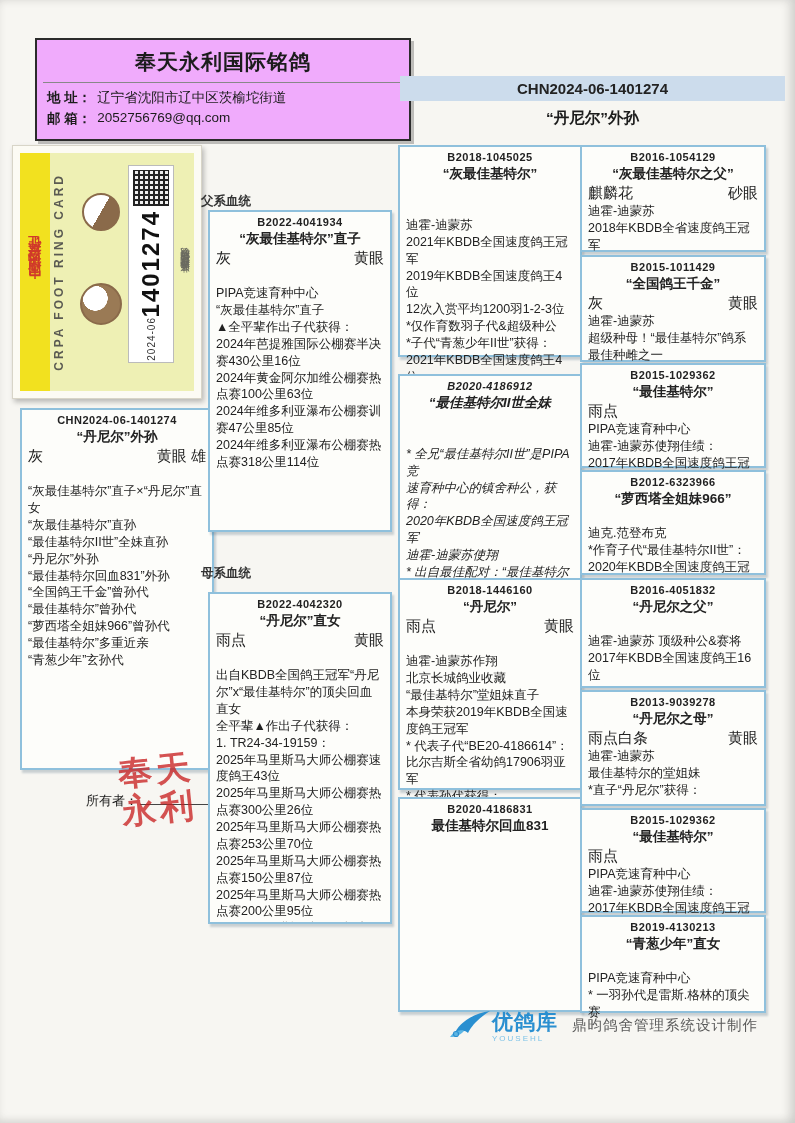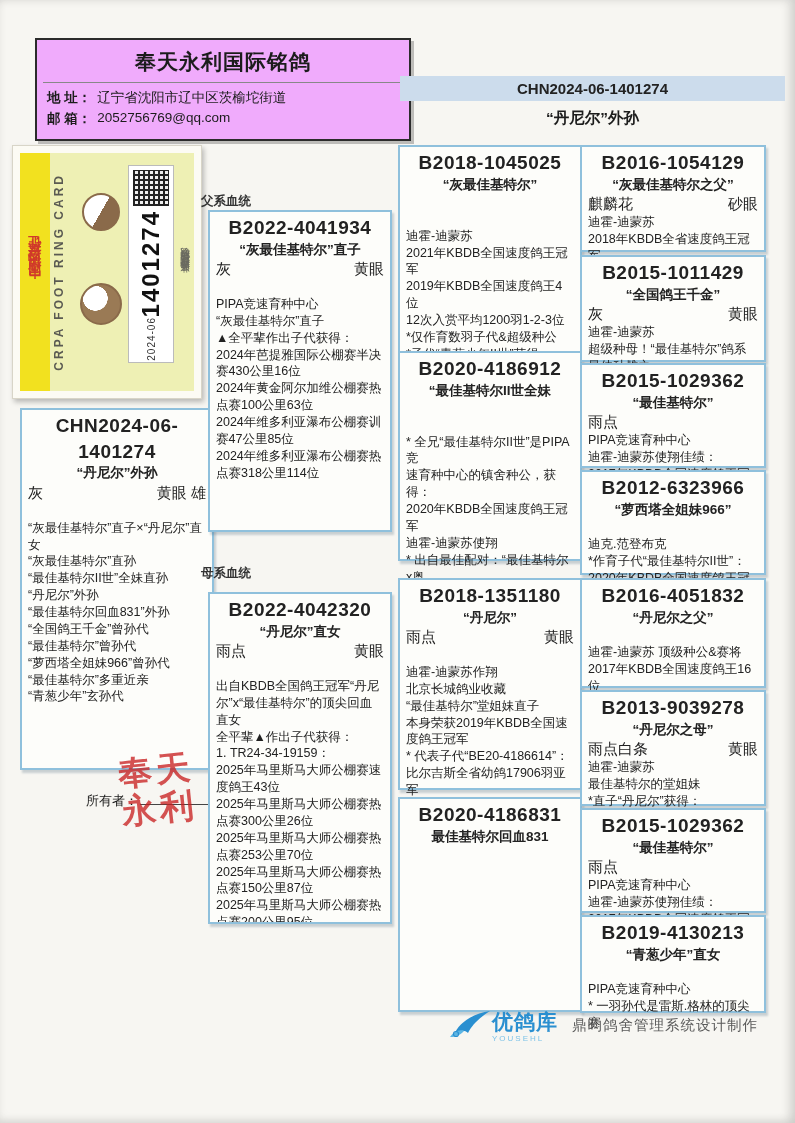--- a/index.html
+++ b/index.html
@@ -38,21 +38,21 @@
       repeating-linear-gradient(0deg,#222 0 2px,transparent 2px 5px),
       repeating-linear-gradient(90deg,#222 0 2px,transparent 2px 5px);background-color:#eee;}
   .ring-big{writing-mode:vertical-rl;transform:rotate(180deg);font-size:24px;font-weight:bold;color:#111;
             letter-spacing:2px;margin-top:4px;font-family:"Liberation Sans",sans-serif;}
   .ring-small{writing-mode:vertical-rl;transform:rotate(180deg);font-size:10px;color:#333;letter-spacing:1px;}
   .card-note{position:absolute;right:2px;top:0;height:100%;display:flex;align-items:center;}
   .note-txt{writing-mode:vertical-rl;transform:rotate(180deg);font-size:9.5px;color:#6a6a60;letter-spacing:1px;}
   
   .pbox{position:absolute;background:#fdfdfa;border:2px solid #8fc0dc;box-shadow:1.5px 2.5px 2px rgba(60,90,110,.25);
         padding:3px 6px;font-size:12.5px;line-height:1.35;color:#222;}
-  .pcode{text-align:center;font-weight:bold;font-size:19px;letter-spacing:.5px;}
+  .pcode{text-align:center;font-weight:bold;font-size:11px;letter-spacing:.5px;}
   .pname{text-align:center;font-weight:bold;font-size:13.5px;}
   .cerow{display:flex;justify-content:space-between;min-height:17px;font-size:15px;gap:24px;}
   .plines{white-space:pre-line;}
   .sec-label{position:absolute;font-size:12.5px;font-weight:bold;color:#333;}
   
   .info-box{position:absolute;left:20px;top:408px;width:178px;height:352px;}
   
   .owner{position:absolute;left:58px;top:790px;font-size:13px;margin-left:28px;}
   .owner-line{display:inline-block;width:88px;border-bottom:1.5px solid #444;height:14px;margin-left:2px;}
   .seal{position:absolute;left:118px;top:752px;width:76px;height:76px;transform:rotate(-6deg);
@@ -188,34 +188,34 @@
 迪霍-迪蒙苏
 2021年KBDB全国速度鸽王冠军
 2019年KBDB全国速度鸽王4位
 12次入赏平均1200羽1-2-3位
 *仅作育数羽子代&amp;超级种公
 *子代“青葱少年II世”获得：
 2021年KBDB全国速度鸽王4位
 *孙代获得：</div>
   </div>
 
-  <div class="pbox" style="left:398px;top:351px;width:168px;height:200px;">
+  <div class="pbox" style="left:398px;top:374px;width:168px;height:200px;font-style:italic;">
     <div class="pcode">B2020-4186912</div>
     <div class="pname">“最佳基特尔II世全妹</div>
     <div class="plines">
 
 * 全兄“最佳基特尔II世”是PIPA竞
 速育种中心的镇舍种公，获得：
 2020年KBDB全国速度鸽王冠军
 迪霍-迪蒙苏使翔
 * 出自最佳配对：“最佳基特尔x奥</div>
   </div>
 
   <div class="pbox" style="left:398px;top:578px;width:168px;height:202px;">
-    <div class="pcode">B2018-1351180</div>
+    <div class="pcode">B2018-1446160</div>
     <div class="pname">“丹尼尔”</div>
     <div class="cerow">
       <span>雨点</span>
       <span>黄眼</span>
     </div>
     <div class="plines">
 迪霍-迪蒙苏作翔
 北京长城鸽业收藏
 “最佳基特尔”堂姐妹直子
 本身荣获2019年KBDB全国速度鸽王冠军

